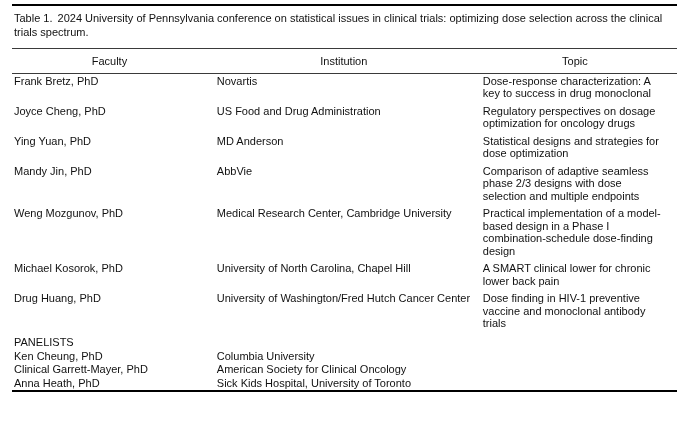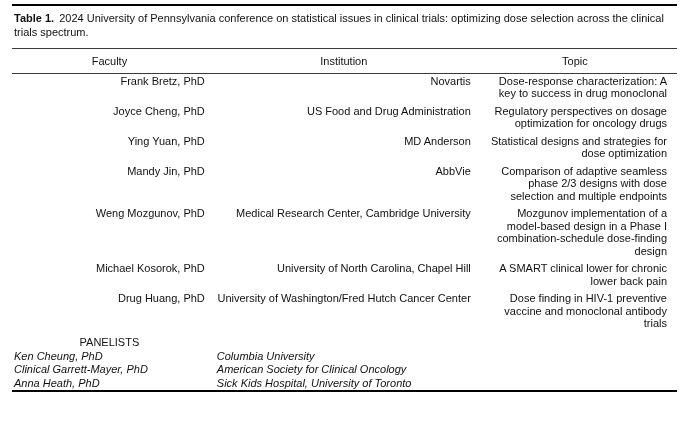--- a/index.html
+++ b/index.html
@@ -21,21 +21,21 @@
   .table-wrap {
     border-top: 2.2px solid #000;
   }
   .caption {
     font-size: 11px;
     line-height: 13.5px;
     padding: 6px 2px 9px 2px;
     color: #111;
   }
   .caption-label {
-    font-weight: bold;
+    font-weight: normal;
     padding-right: 5px;
     margin-top: 22px;
   }
   table {
     width: 100%;
     border-collapse: collapse;
     table-layout: fixed;
     font-size: 11px;
     line-height: 12.5px;
     border-bottom: 2.2px solid #000;
@@ -50,23 +50,23 @@
     color: #111;
     border-top: 1px solid #3a3a3a;
     border-bottom: 1px solid #3a3a3a;
     padding: 5.5px 10px 5.5px 2px;
   }
   td {
     vertical-align: top;
     padding: 1px 10px 1px 2px;
     color: #111;
   }
-  tr.speaker-row td { padding-bottom: 4px; text-align: right; }
-  tr.panelists-header-row td { padding-top: 2px; text-align: center; }
-  tr.panelist-row td { padding-top: 0.5px; padding-bottom: 0.5px; font-style: italic; }
+  tr.speaker-row td { padding-bottom: 4px; }
+  tr.panelists-header-row td { padding-top: 2px; }
+  tr.panelist-row td { padding-top: 0.5px; padding-bottom: 0.5px; }
 </style>
 </head>
 <body>
 
 <div class="page">
   <div class="table-wrap">
 
     <div class="caption">
       <span class="caption-label">Table 1.</span><span>2024 University of Pennsylvania conference on statistical issues in clinical trials: optimizing dose selection across the clinical trials spectrum.</span>
     </div>
@@ -101,21 +101,21 @@
           <td>Statistical designs and strategies for dose optimization</td>
         </tr>
         <tr class="speaker-row">
           <td>Mandy Jin, PhD</td>
           <td>AbbVie</td>
           <td>Comparison of adaptive seamless phase 2/3 designs with dose selection and multiple endpoints</td>
         </tr>
         <tr class="speaker-row">
           <td>Weng Mozgunov, PhD</td>
           <td>Medical Research Center, Cambridge University</td>
-          <td>Mozgunov implementation of a model-based design in a Phase I combination-schedule dose-finding design</td>
+          <td>Practical implementation of a model-based design in a Phase I combination-schedule dose-finding design</td>
         </tr>
         <tr class="speaker-row">
           <td>Michael Kosorok, PhD</td>
           <td>University of North Carolina, Chapel Hill</td>
           <td>A SMART clinical lower for chronic lower back pain</td>
         </tr>
         <tr class="speaker-row">
           <td>Drug Huang, PhD</td>
           <td>University of Washington/Fred Hutch Cancer Center</td>
           <td>Dose finding in HIV-1 preventive vaccine and monoclonal antibody trials</td>

